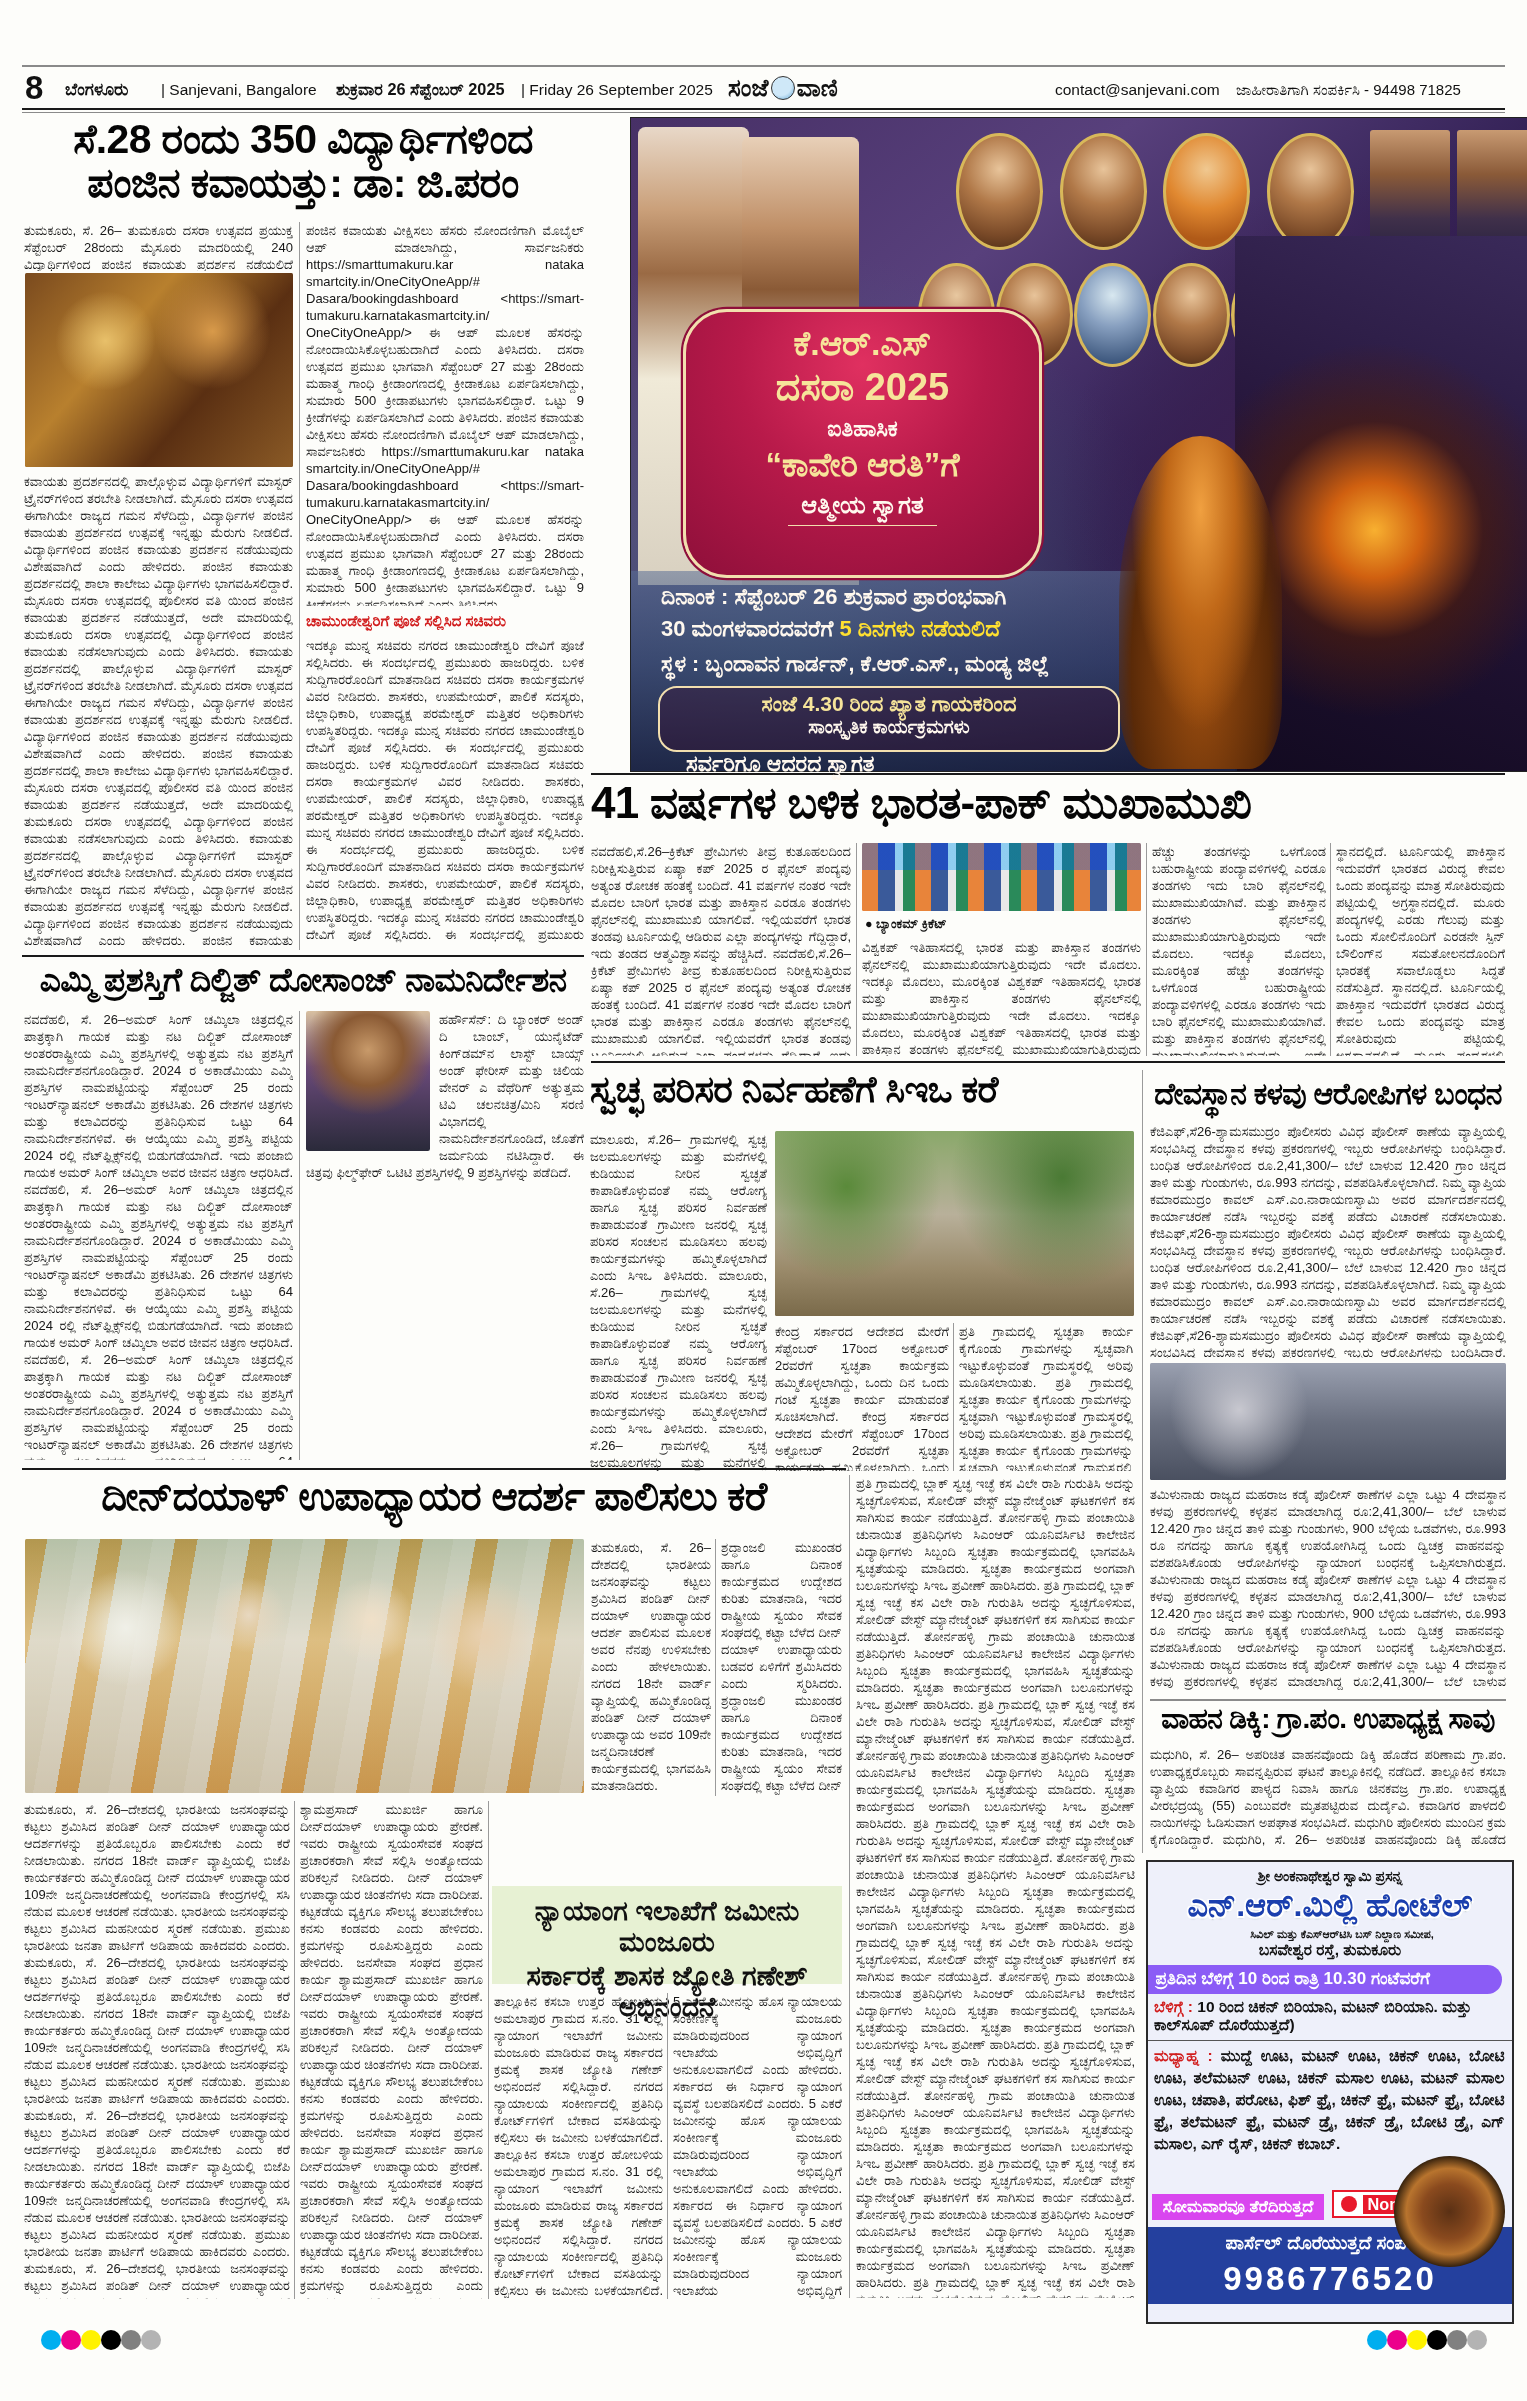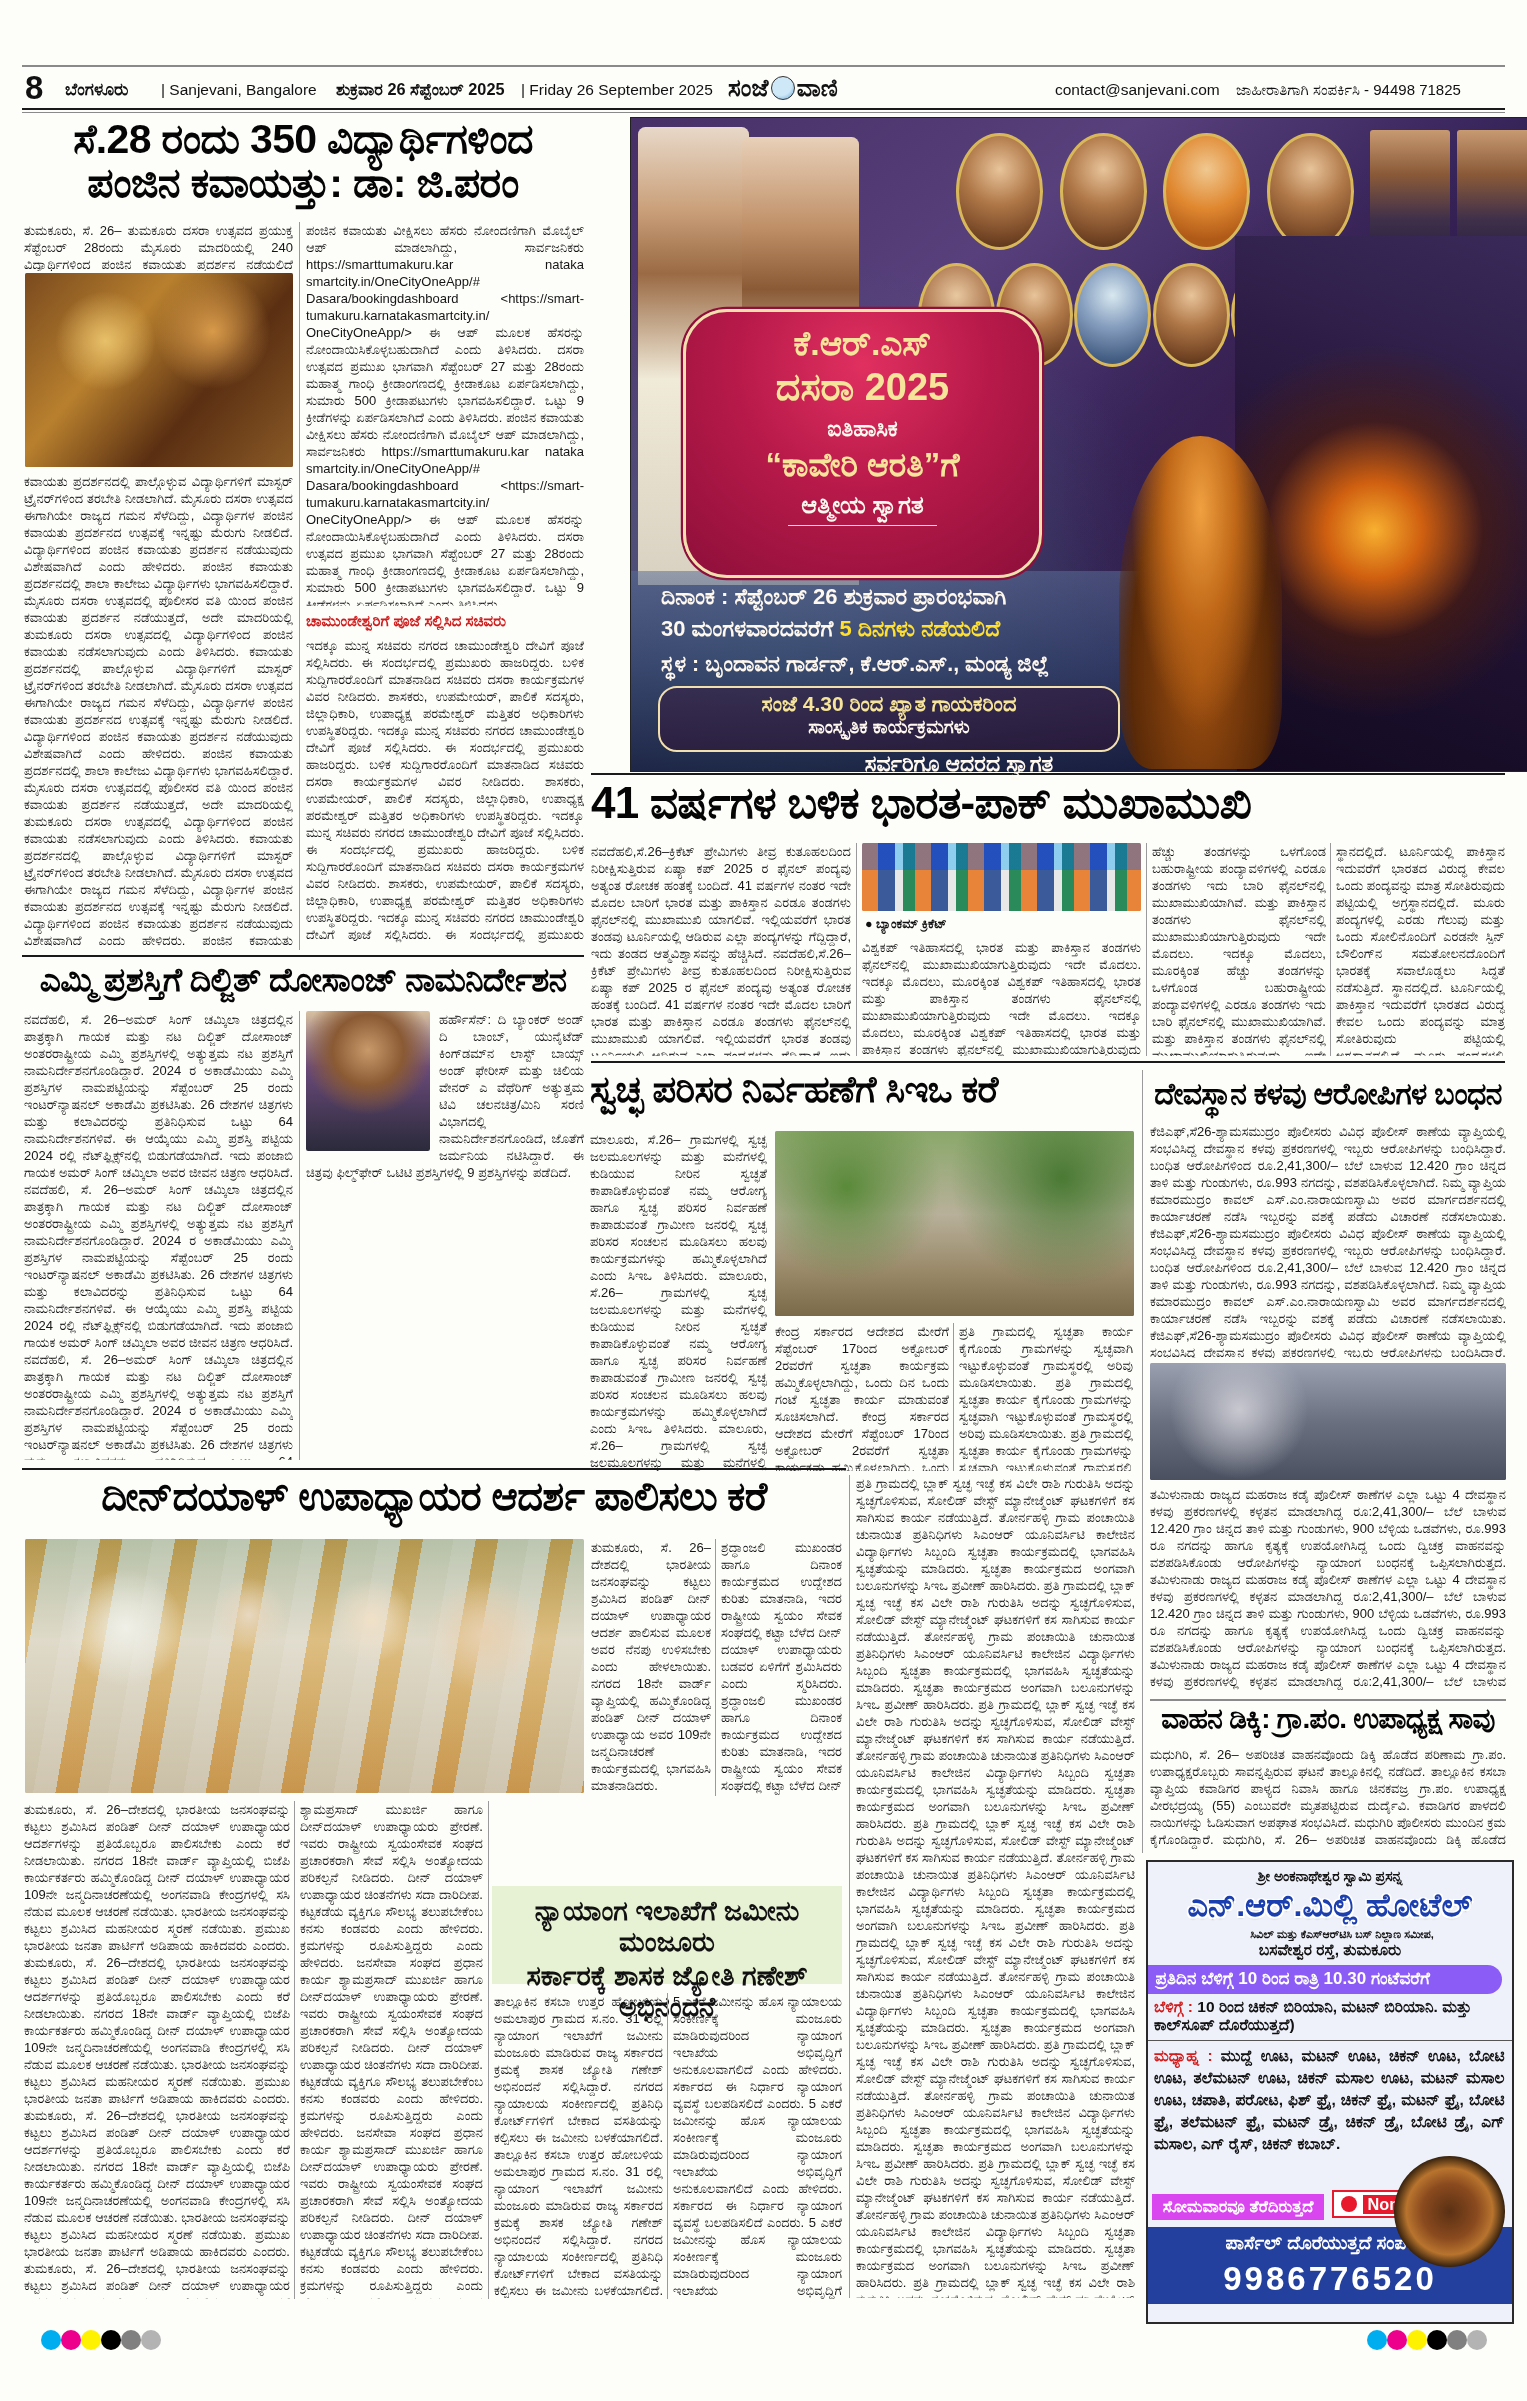--- a/index.html
+++ b/index.html
@@ -130,21 +130,21 @@
     <div class="abs krs-white" style="left:30px;top:466px;width:473px;font-size:22px;font-weight:800;z-index:4;">ದಿನಾಂಕ : ಸೆಪ್ಟೆಂಬರ್ 26 ಶುಕ್ರವಾರ ಪ್ರಾರಂಭವಾಗಿ</div>
     <div class="abs" style="left:30px;top:498px;width:473px;font-size:22px;font-weight:800;z-index:4;">
       <span class="krs-white">30 ಮಂಗಳವಾರದವರೆಗೆ</span>
       <span style="color:#ffe030;">5 ದಿನಗಳು ನಡೆಯಲಿದೆ</span>
     </div>
     <div class="abs krs-white" style="left:30px;top:534px;width:503px;font-size:21.4px;font-weight:800;z-index:4;">ಸ್ಥಳ : ಬೃಂದಾವನ ಗಾರ್ಡನ್, ಕೆ.ಆರ್.ಎಸ್., ಮಂಡ್ಯ ಜಿಲ್ಲೆ</div>
     <div class="abs krs-box" style="left:27px;top:568px;width:458px;height:62px;text-align:center;z-index:4;">
       <div class="gold" style="font-size:21px;font-weight:800;margin-top:4.4px;">ಸಂಜೆ 4.30 ರಿಂದ ಖ್ಯಾತ ಗಾಯಕರಿಂದ</div>
       <div class="krs-white" style="font-size:18.5px;font-weight:700;">ಸಾಂಸ್ಕೃತಿಕ ಕಾರ್ಯಕ್ರಮಗಳು</div>
     </div>
-    <div class="abs krs-white" style="left:4px;top:633px;width:562px;text-align:center;font-size:22px;font-weight:800;z-index:4;padding-left:43px;">ಸರ್ವರಿಗೂ ಆದರದ ಸ್ವಾಗತ</div>
+    <div class="abs krs-white" style="left:12px;top:633px;width:562px;text-align:left;font-size:22px;font-weight:800;z-index:4;padding-left:43px;">ಸರ್ವರಿಗೂ ಆದರದ ಸ್ವಾಗತ</div>
   </div>
 
   <div class="hrule" style="left:591px;top:773px;width:914px;height:1.5px;"></div>
   <div class="abs hl" style="left:591px;top:779px;width:914px;font-size:44px;">41 ವರ್ಷಗಳ ಬಳಿಕ ಭಾರತ-ಪಾಕ್ ಮುಖಾಮುಖಿ</div>
   <div class="abs bodytxt" style="left:591px;top:843px;width:260px;height:213px;">ನವದೆಹಲಿ,ಸೆ.26–ಕ್ರಿಕೆಟ್ ಪ್ರೇಮಿಗಳು ತೀವ್ರ ಕುತೂಹಲದಿಂದ ನಿರೀಕ್ಷಿಸುತ್ತಿರುವ ಏಷ್ಯಾ ಕಪ್ 2025 ರ ಫೈನಲ್ ಪಂದ್ಯವು ಅತ್ಯಂತ ರೋಚಕ ಹಂತಕ್ಕೆ ಬಂದಿದೆ. 41 ವರ್ಷಗಳ ನಂತರ ಇದೇ ಮೊದಲ ಬಾರಿಗೆ ಭಾರತ ಮತ್ತು ಪಾಕಿಸ್ತಾನ ಎರಡೂ ತಂಡಗಳು ಫೈನಲ್‌ನಲ್ಲಿ ಮುಖಾಮುಖಿ ಯಾಗಲಿವೆ. ಇಲ್ಲಿಯವರೆಗೆ ಭಾರತ ತಂಡವು ಟೂರ್ನಿಯಲ್ಲಿ ಆಡಿರುವ ಎಲ್ಲಾ ಪಂದ್ಯಗಳನ್ನು ಗೆದ್ದಿದ್ದಾರೆ, ಇದು ತಂಡದ ಆತ್ಮವಿಶ್ವಾಸವನ್ನು ಹೆಚ್ಚಿಸಿದೆ. ನವದೆಹಲಿ,ಸೆ.26–ಕ್ರಿಕೆಟ್ ಪ್ರೇಮಿಗಳು ತೀವ್ರ ಕುತೂಹಲದಿಂದ ನಿರೀಕ್ಷಿಸುತ್ತಿರುವ ಏಷ್ಯಾ ಕಪ್ 2025 ರ ಫೈನಲ್ ಪಂದ್ಯವು ಅತ್ಯಂತ ರೋಚಕ ಹಂತಕ್ಕೆ ಬಂದಿದೆ. 41 ವರ್ಷಗಳ ನಂತರ ಇದೇ ಮೊದಲ ಬಾರಿಗೆ ಭಾರತ ಮತ್ತು ಪಾಕಿಸ್ತಾನ ಎರಡೂ ತಂಡಗಳು ಫೈನಲ್‌ನಲ್ಲಿ ಮುಖಾಮುಖಿ ಯಾಗಲಿವೆ. ಇಲ್ಲಿಯವರೆಗೆ ಭಾರತ ತಂಡವು ಟೂರ್ನಿಯಲ್ಲಿ ಆಡಿರುವ ಎಲ್ಲಾ ಪಂದ್ಯಗಳನ್ನು ಗೆದ್ದಿದ್ದಾರೆ, ಇದು ತಂಡದ ಆತ್ಮವಿಶ್ವಾಸವನ್ನು ಹೆಚ್ಚಿಸಿದೆ.</div>
   <div class="vrule" style="left:856px;top:843px;height:213px;"></div>
   <div class="photo" style="left:862px;top:843px;width:279px;height:68px;background:
       repeating-linear-gradient(90deg,#e8843a 0 16.3px,#3a5a9a 16.3px 33px,#e8e8e8 33px 41px,#2a8a5a 41px 53px),
       linear-gradient(180deg,rgba(70,110,180,.85) 0 40%,rgba(255,255,255,0) 40%);background-blend-mode:overlay;"></div>
   <div class="abs cap" style="left:865px;top:917px;width:276px;">

